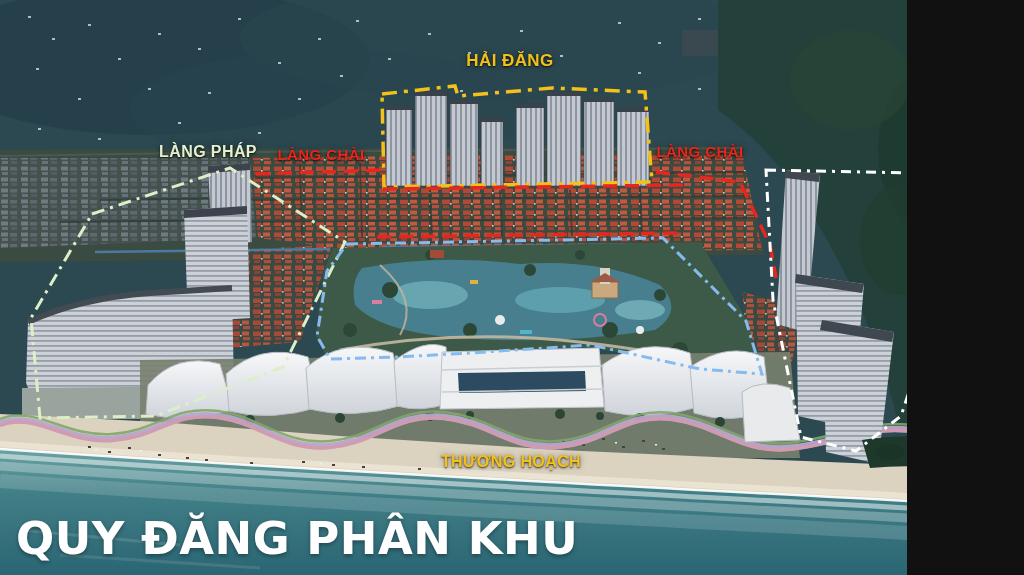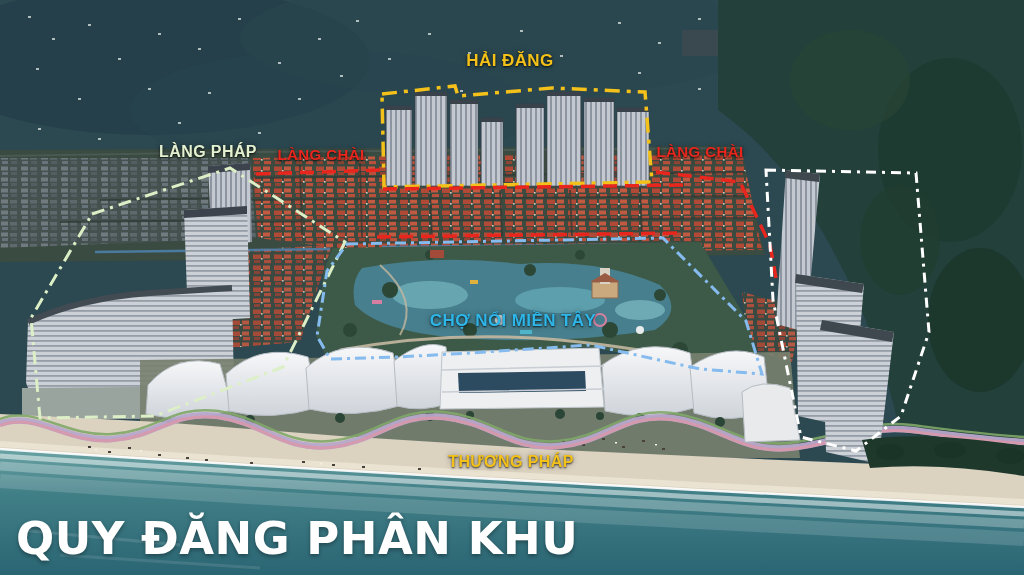--- a/index.html
+++ b/index.html
@@ -1,16 +1,16 @@
 <!DOCTYPE html>
 <html><head>
 <meta charset="utf-8">
 <style>
   html,body{margin:0;padding:0;background:#111;}
-  .stage{position:relative;width:1024px;height:575px;overflow:hidden;font-family:"Liberation Sans",sans-serif;background:#2c4850;}
+  .stage{position:relative;width:859px;height:575px;overflow:hidden;font-family:"Liberation Sans",sans-serif;background:#2c4850;padding-left:48px;}
   .stage svg{position:absolute;left:0;top:0;width:1024px;height:575px;display:block;}
   .zlabel{position:absolute;transform:translate(-50%,-50%);font-weight:700;white-space:nowrap;
           letter-spacing:.4px;text-shadow:0 1px 2px rgba(0,0,0,.75),0 0 6px rgba(0,0,0,.4);}
   .lab-hai-dang{left:510px;top:61px;font-size:17px;}
   .lab-lang-phap{left:160px;top:152px;font-size:16px;margin-left:48px;}
   .lab-lang-chai-left{left:321px;top:154px;font-size:15px;}
   .lab-lang-chai-right{left:700px;top:151px;font-size:15px;}
   .lab-lang-bo-dao-nha{left:832px;top:141px;font-size:15.5px;}
   .lab-cho-noi{left:513px;top:321px;font-size:17px;}
   .lab-thuong-cang{left:511px;top:462px;font-size:16px;}
@@ -294,17 +294,16 @@
       <path d="M92,214 L230,168 L345,242 L283,367 L155,416 L40,418 L31,318 Z" stroke-width="3" stroke-dasharray="13 6 3 6" stroke="#dcefc6"></path>
       <path d="M347,244 L663,238 L746,321 L762,374 L700,369 L591,345 L470,353 L398,357 L330,359 L317,336 L327,271 Z" stroke-width="3" stroke-dasharray="11 5 3 5" stroke="#85bbee"></path>
       <path d="M766,170 L916,173 L929,332 L901,416 L856,451 L801,437 L773,300 Z" stroke-width="3" stroke-dasharray="10 6 3 6" stroke="#ffffff"></path>
     </g>
   </svg>
 
   <div class="zlabel lab-hai-dang" style="color: rgb(243, 193, 25);">HẢI ĐĂNG</div>
   <div class="zlabel lab-lang-phap" style="color: rgb(228, 241, 208);">LÀNG PHÁP</div>
   <div class="zlabel lab-lang-chai-left" style="color: rgb(232, 38, 29);">LÀNG CHÀI</div>
   <div class="zlabel lab-lang-chai-right" style="color: rgb(232, 38, 29);">LÀNG CHÀI</div>
-  <div class="zlabel lab-cho-noi" style="color: rgb(46, 182, 233);">CHỢ NỔI MIỀN TÂY</div>
-  <div class="zlabel lab-thuong-cang" style="color: rgb(243, 193, 25);">THƯƠNG PHÁP</div>
+  <div class="zlabel lab-thuong-cang" style="color: rgb(243, 193, 25);">THƯƠNG HOẠCH</div>
 
   <div class="big-title" style="color: rgb(255, 255, 255);">QUY ĐĂNG PHÂN KHU</div>
 </div>
 
 </body></html>

